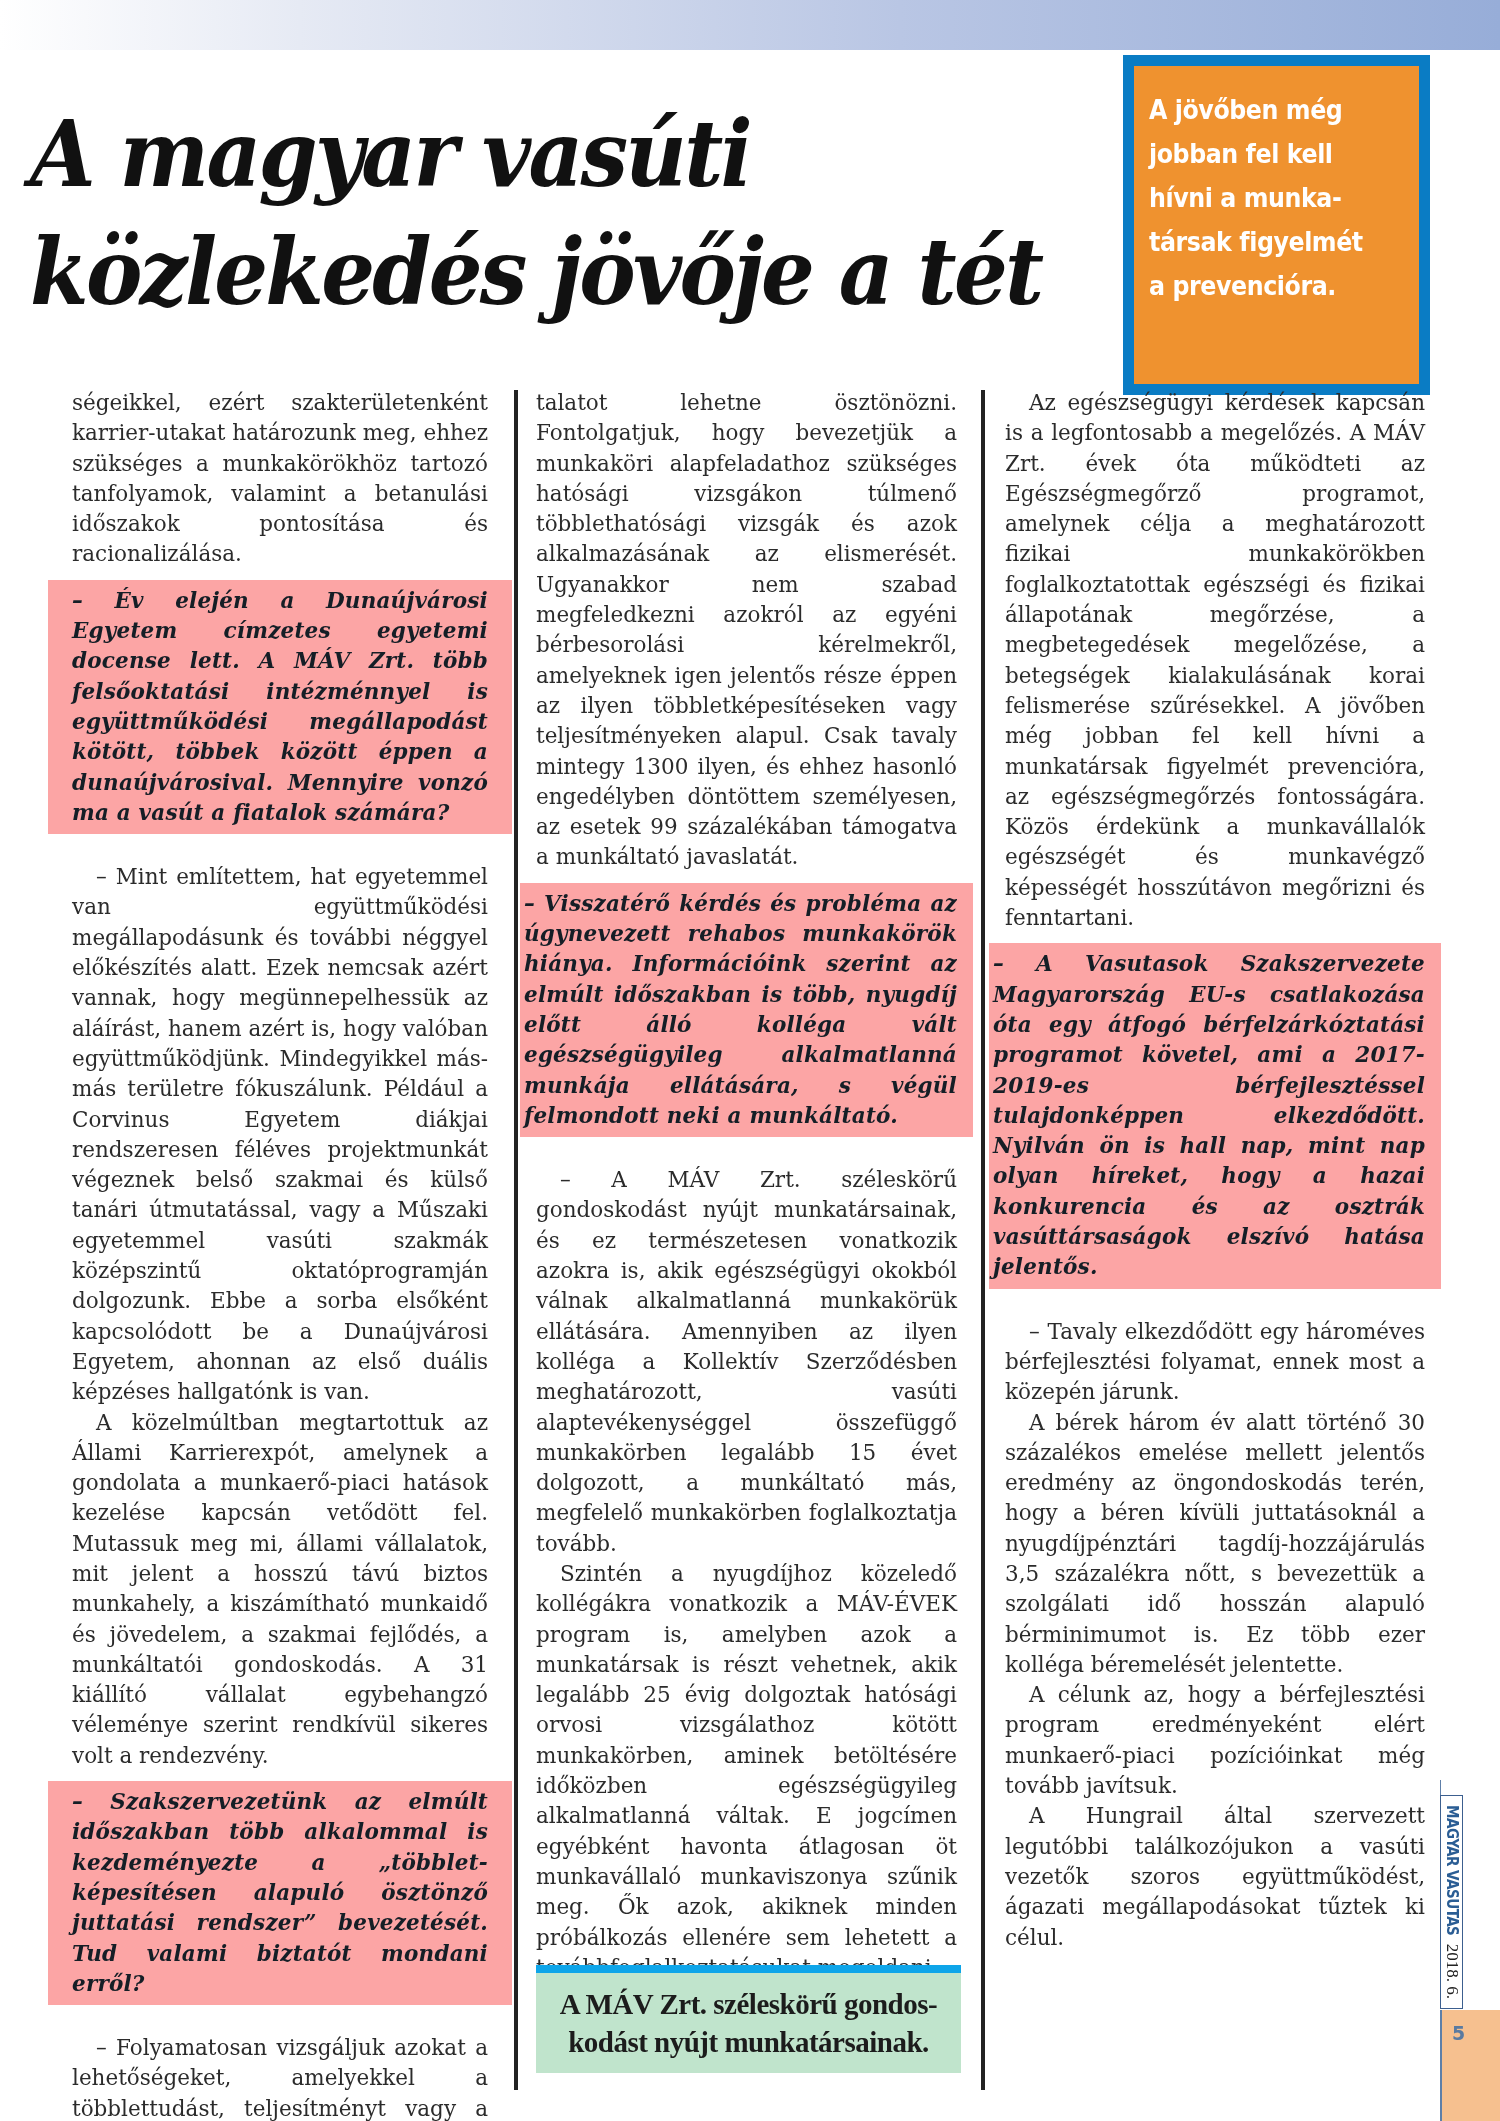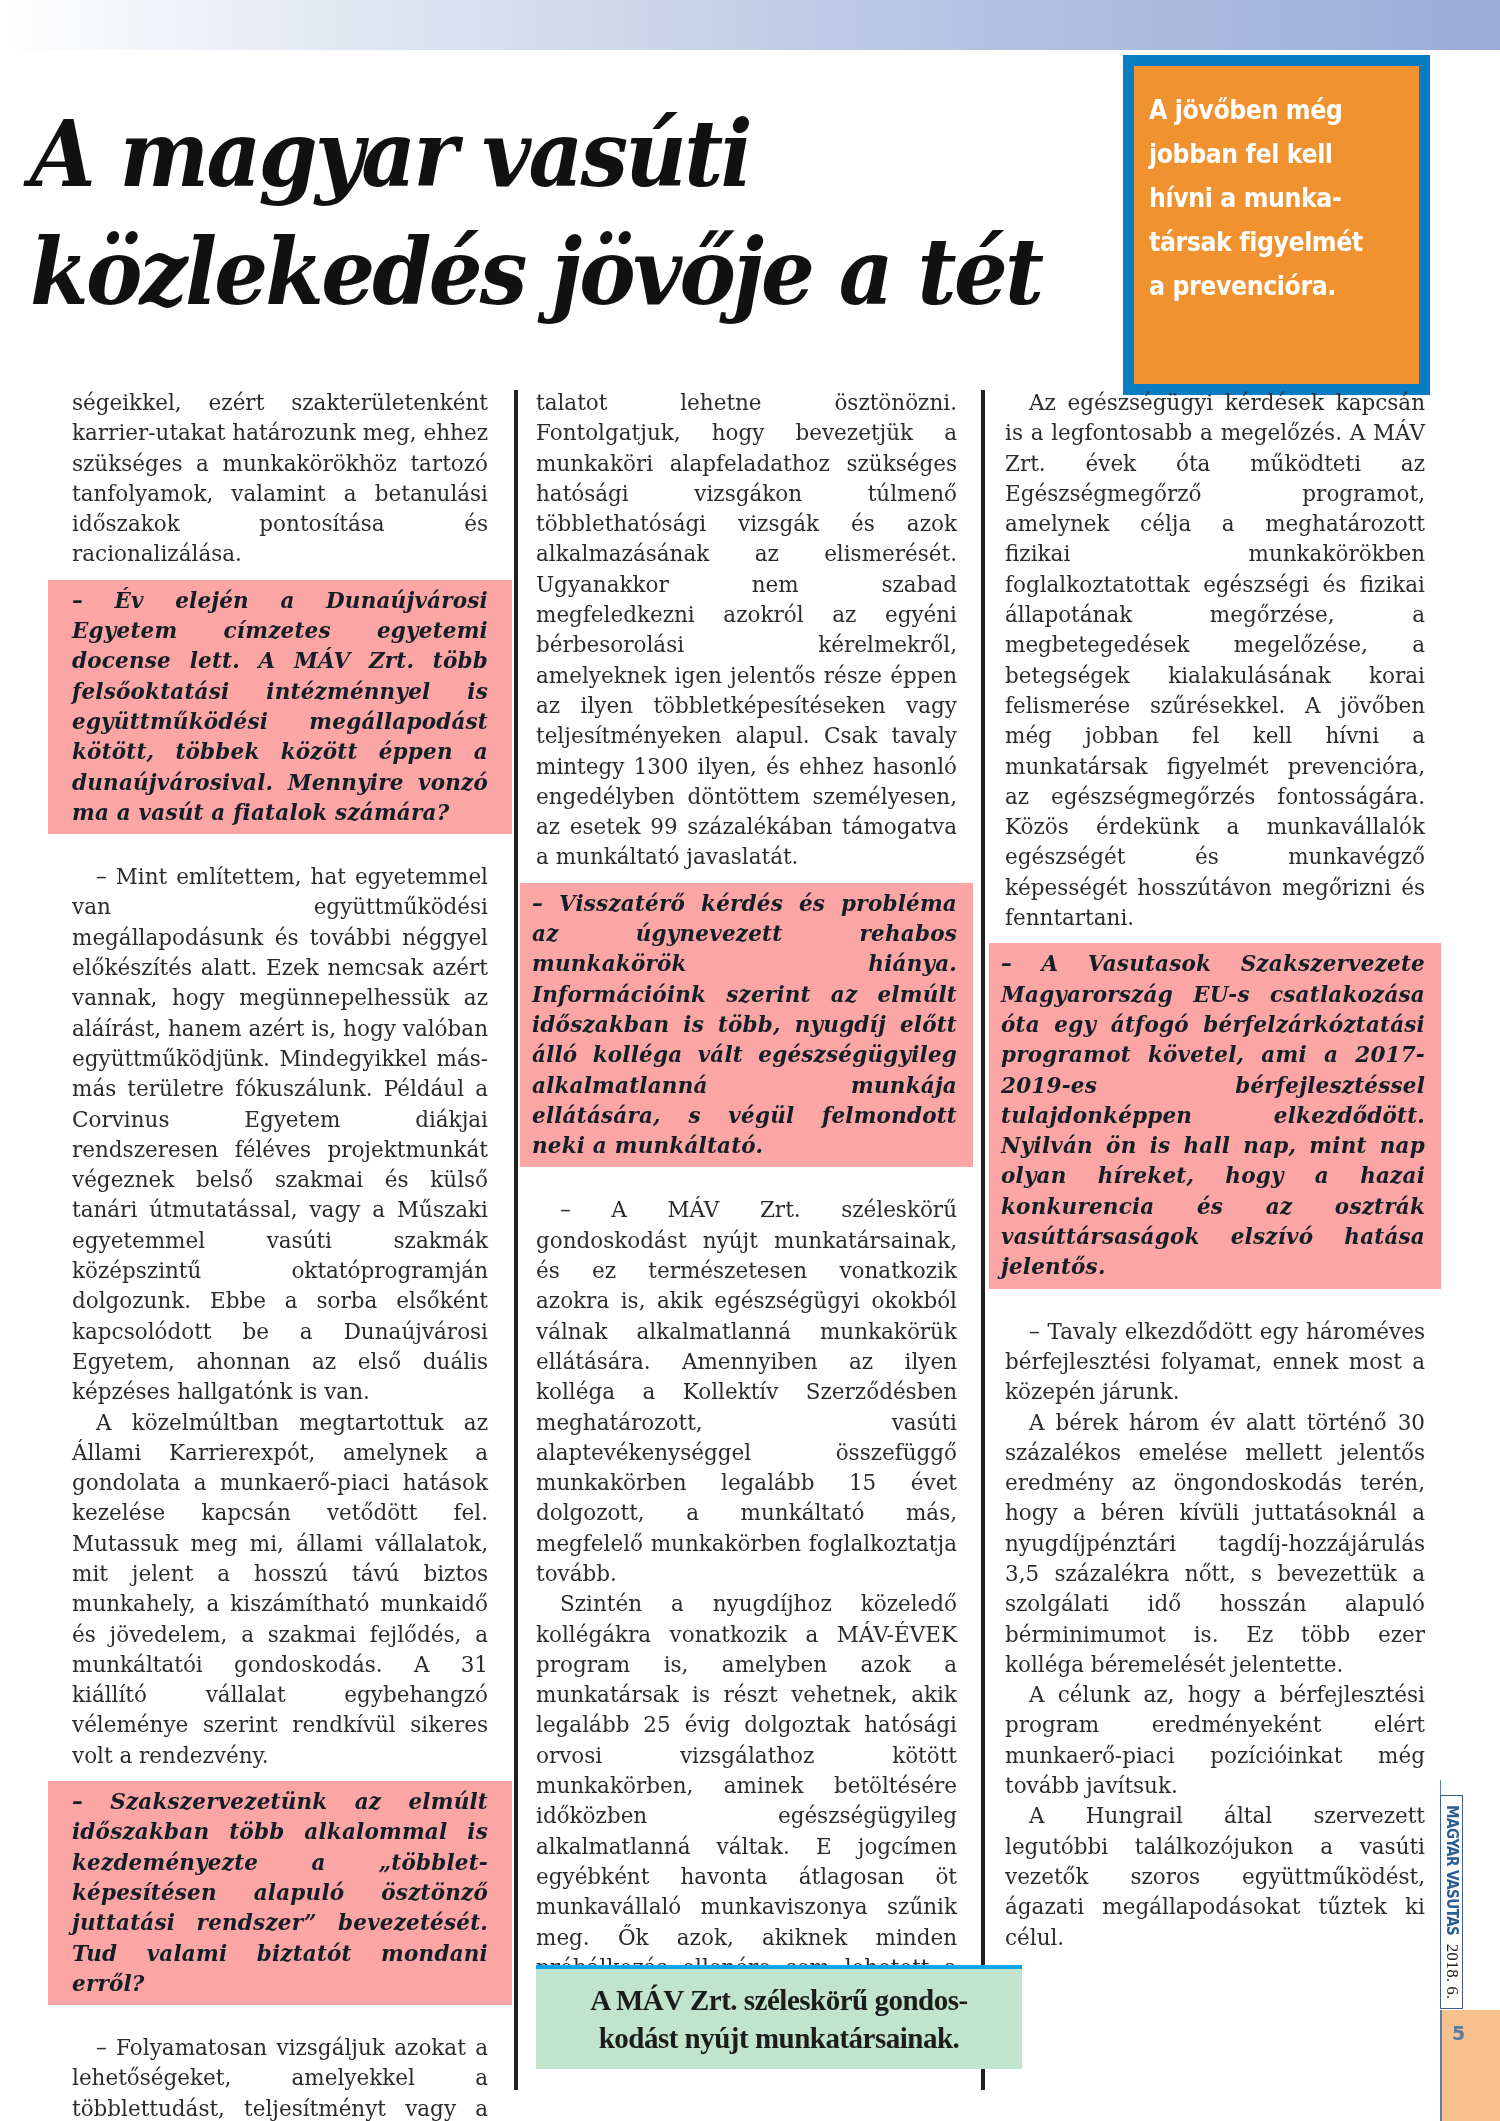--- a/index.html
+++ b/index.html
@@ -41,29 +41,29 @@
     .col p.dash { text-indent: 24px; }
 
     .col-1 { left: 72px; width: 416px; }
     .col-2 { left: 536px; width: 421px; }
     .col-3 { left: 1005px; width: 420px; }
 
     .question {
       background: #fca5a5; margin: 10px -24px 28px -24px; padding: 6px 24px 6px 24px;
       font-style: italic; font-weight: bold; color: #151e26; letter-spacing: 0.2px;
     }
-    .col-2 .question, .col-3 .question { margin-left: -16px; margin-right: -16px; padding-left: 12px; padding-right: 16px; font-style: italic; }
+    .col-2 .question, .col-3 .question { margin-left: -16px; margin-right: -16px; padding-left: 4px; padding-right: 16px; font-style: italic; }
 
     .divider { position: absolute; width: 4px; background: #222; }
     .divider-1 { left: 514px; top: 390px; height: 1700px; }
     .divider-2 { left: 981px; top: 390px; height: 1700px; }
 
     .callout {
-      position: absolute; left: 536px; top: 1965px; width: 486px;
-      border-top: 4px solid #0ea5e9; background: #c0e4cc;
+      position: absolute; left: 536px; top: 1965px; width: 425px;
+      border-top: 8px solid #0ea5e9; background: #c0e4cc;
       padding: 12px 10px 12px 10px; text-align: center;
       font-family: "Liberation Serif", serif; font-weight: bold; font-size: 29px; line-height: 38px; color: #1c1c1c;
       letter-spacing: -0.5px;
     }
     .callout span { display: block; white-space: nowrap; }
 
     .side-label {
       position: absolute; left: 1440px; top: 1795px; width: 23px; height: 214px;
       border: 1px solid #3c5f8f; background: #fff;
       display: flex; align-items: center; justify-content: center;

